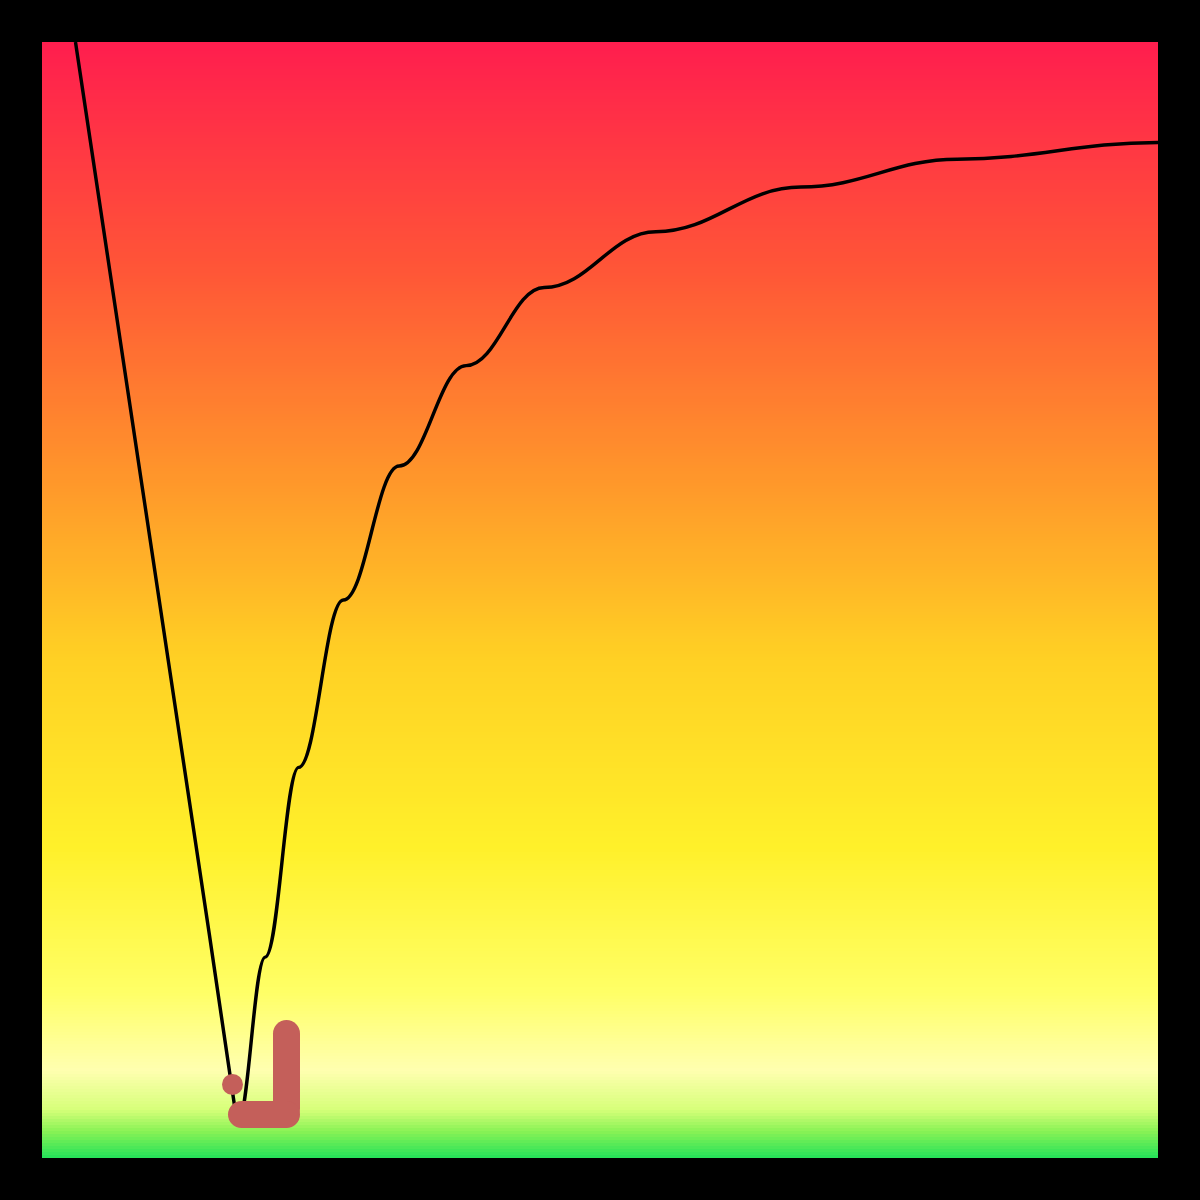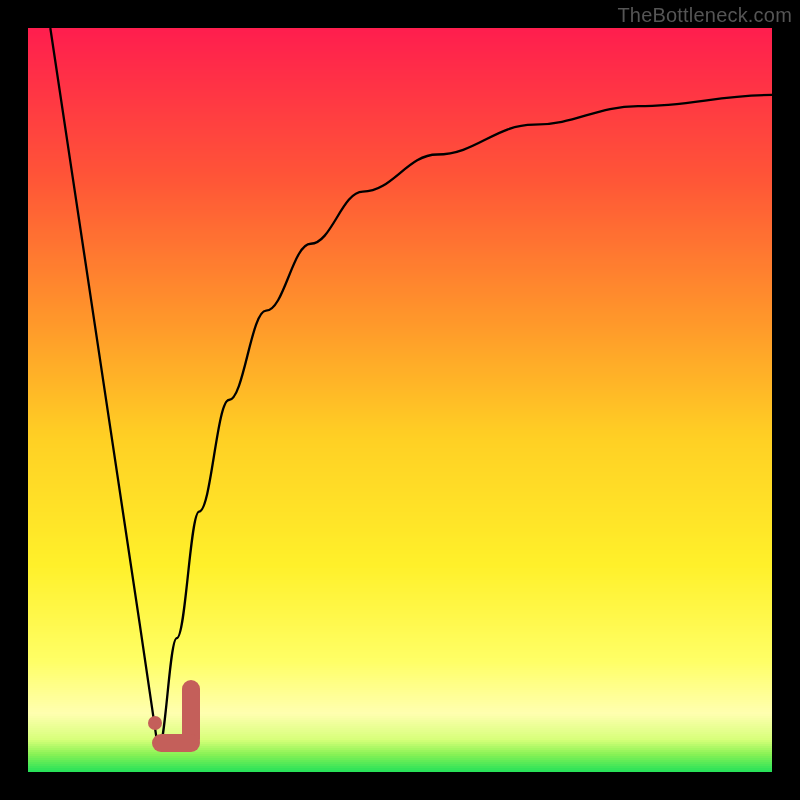--- a/index.html
+++ b/index.html
@@ -11,21 +11,20 @@
   .watermark{position:absolute;right:8px;top:4px;font:500 20px Arial,Helvetica,sans-serif;color:#555;letter-spacing:0.2px}
   svg.curve{position:absolute;left:0;top:0;width:744px;height:744px}
   svg.curve path{fill:none;stroke:#000;stroke-width:2.3px}
   .j-stem{position:absolute;background:#c45f5a;border-radius:9px}
   .j-dot{position:absolute;width:14px;height:14px;border-radius:50%;background:#c45f5a}
 </style>
 </head>
 <body>
 
 <div class="frame">
-  <div class="watermark">TheBottleneck.com</div>
   <div class="plot">
     <div class="grad" id="grad">
         <div class="row" style="top:0px;background:rgb(255,30,78)"></div>
         <div class="row" style="top:2px;background:rgb(255,31,78)"></div>
         <div class="row" style="top:4px;background:rgb(255,31,77)"></div>
         <div class="row" style="top:6px;background:rgb(255,32,77)"></div>
         <div class="row" style="top:8px;background:rgb(255,33,77)"></div>
         <div class="row" style="top:10px;background:rgb(255,34,76)"></div>
         <div class="row" style="top:12px;background:rgb(255,34,76)"></div>
         <div class="row" style="top:14px;background:rgb(255,35,76)"></div>

